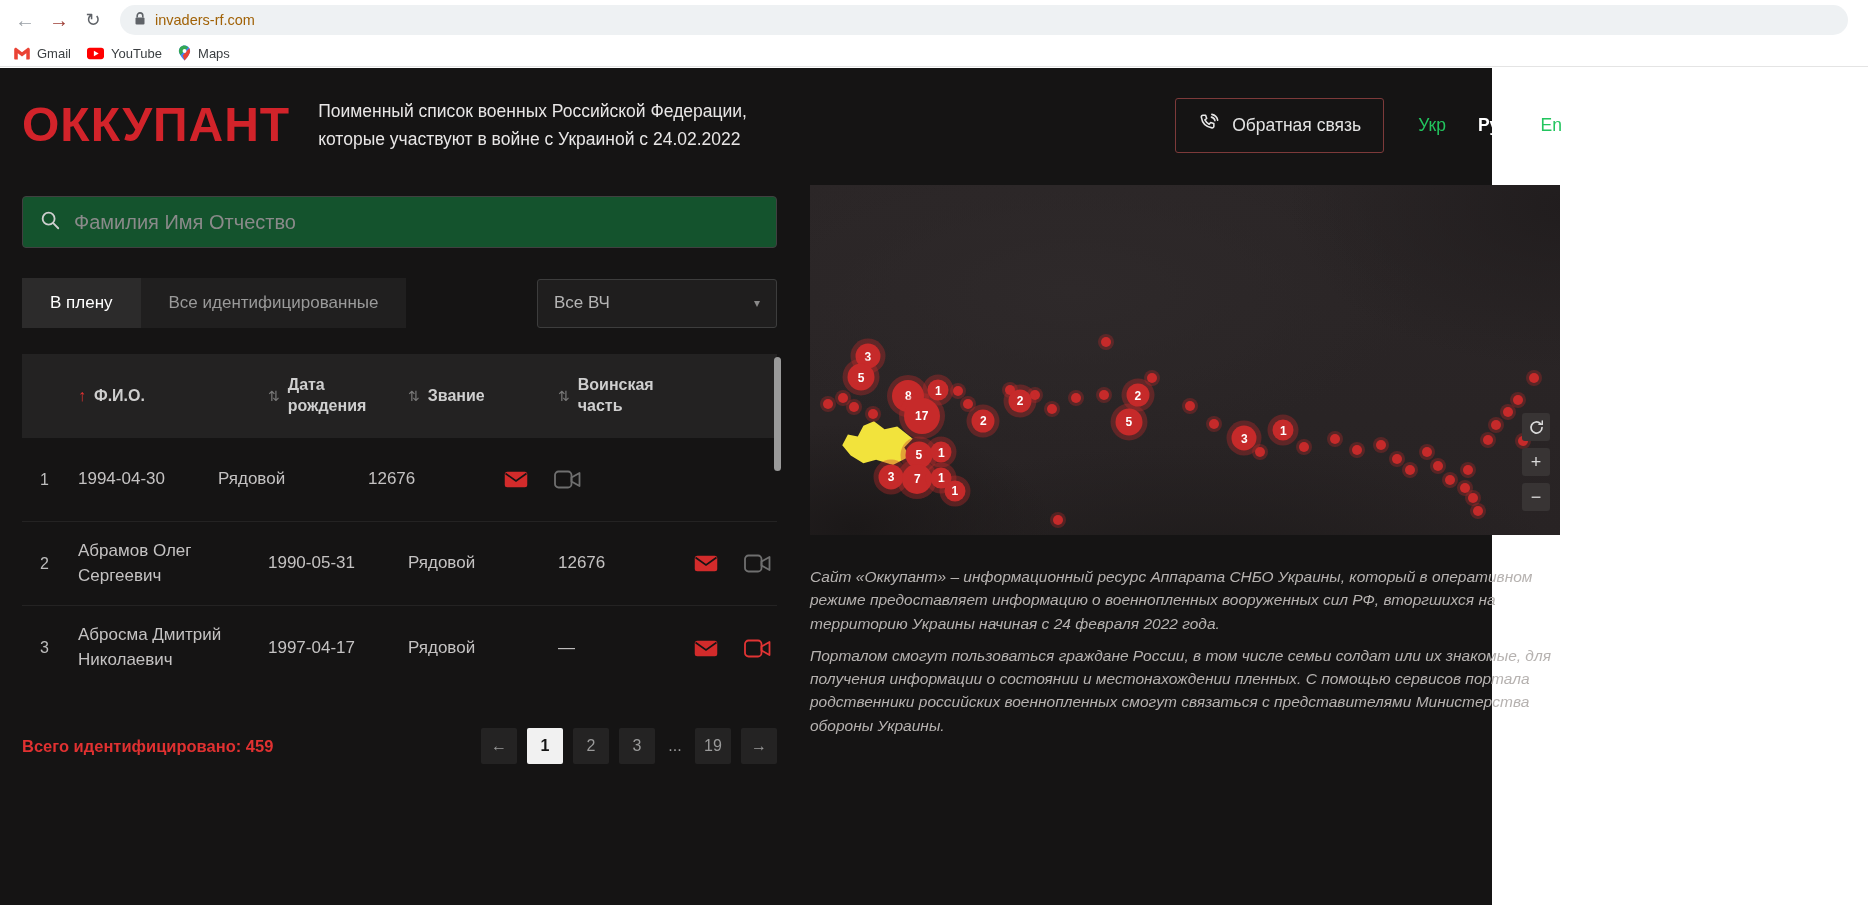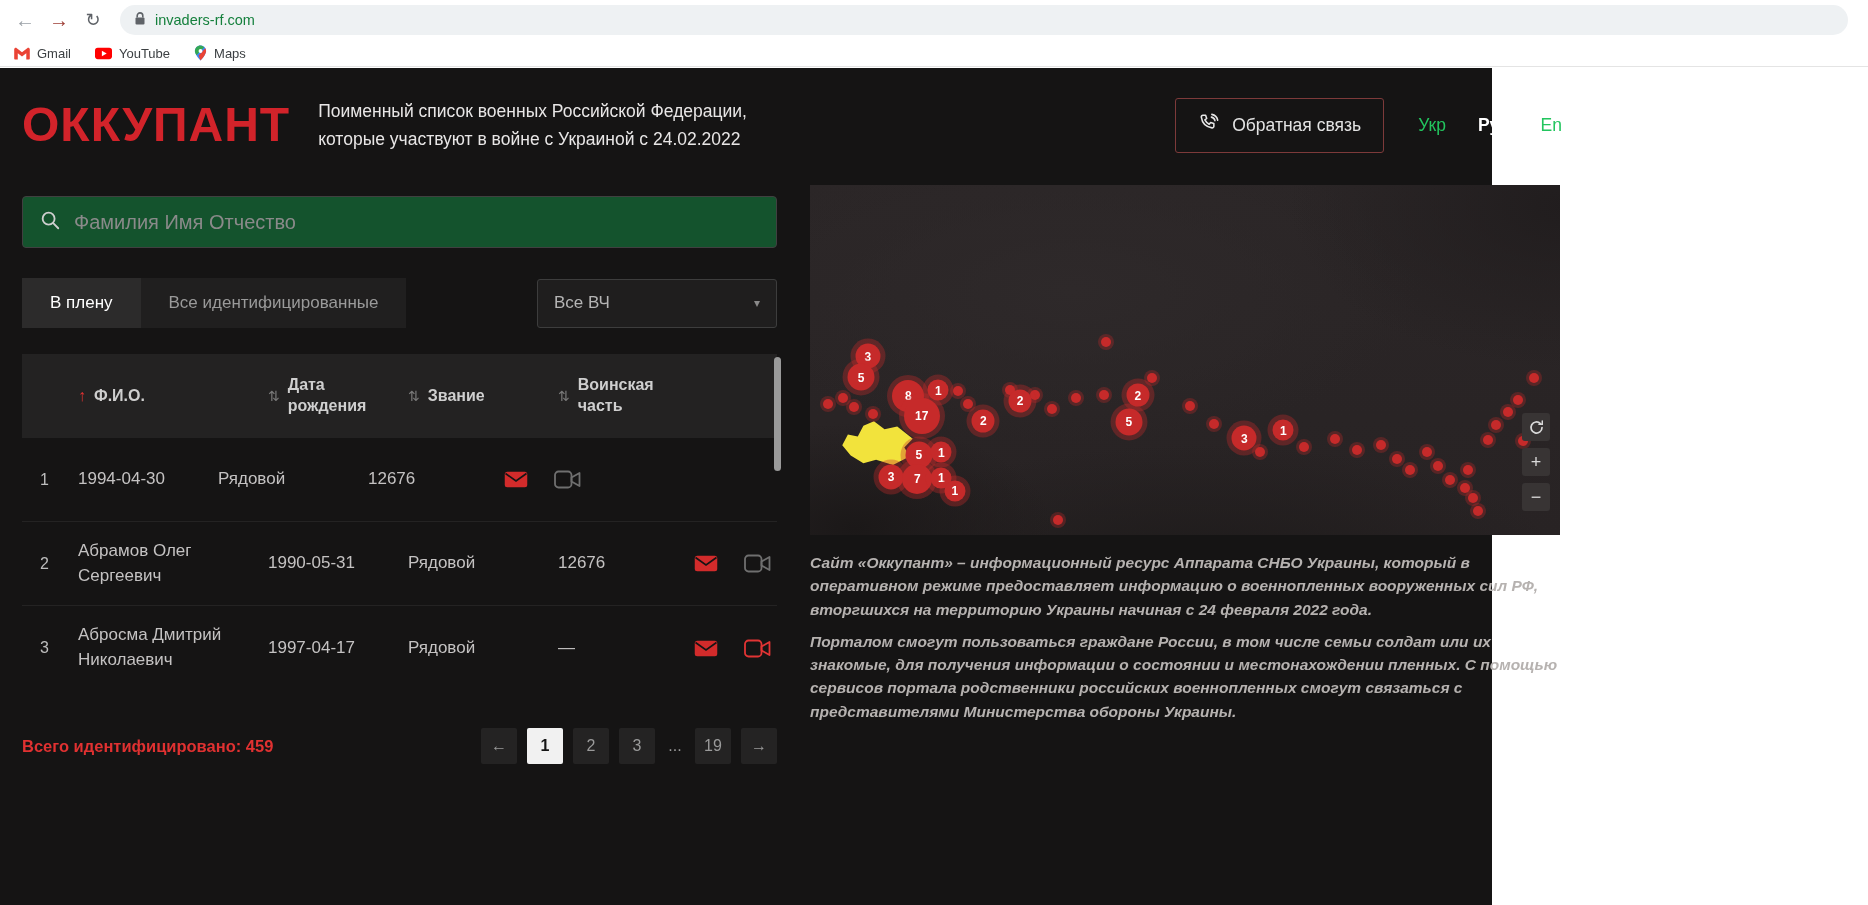--- a/index.html
+++ b/index.html
@@ -8,22 +8,22 @@
 
   
   .chrome { position:absolute; top:0; left:0; width:1868px; height:68px; background:#fff; z-index:5; }
   .toolbar { height:40px; display:flex; align-items:center; padding:0 10px; gap:4px; }
   .navbtn { width:30px; height:30px; display:flex; align-items:center; justify-content:center;
             font-size:20px; color:#9aa0a6; border-radius:50%; cursor:pointer; }
   .navbtn.fwd { color:#9c3b33; }
   .navbtn.reload { color:#5f6368; font-size:18px; }
   .omnibox { flex:1; height:30px; background:#eef1f3; border-radius:15px; display:flex;
              align-items:center; padding:0 14px; gap:9px; margin-left:8px; margin-right:10px; }
-  .url { font-size:14.5px; color:#15803d; }
-  .bookmarks { height:27px; display:flex; align-items:center; padding:0 14px; gap:24px;
+  .url { font-size:14.5px; color:#a16207; }
+  .bookmarks { height:27px; display:flex; align-items:center; padding:0 14px; gap:16px;
                border-bottom:1px solid #e4e4e4; }
   .bm { display:flex; align-items:center; gap:7px; font-size:13px; color:#3c4043; cursor:pointer; }
   .bm svg { display:block; }
 
   
   .page { position:absolute; top:68px; left:0; width:1492px; height:837px; background:#151414; }
 
   .hdr { position:absolute; left:22px; top:30px; width:1540px; display:flex; align-items:center; }
   .logo { font-size:48px; font-weight:bold; color:#d2232a; letter-spacing:1px; line-height:1.1; }
   .subtitle { margin-left:28px; font-size:17.5px; color:#e8e6e6; line-height:1.55; max-width:500px; }
@@ -97,21 +97,21 @@
   .cluster { position:absolute; transform:translate(-50%,-50%); background:#c62a2a; border-radius:50%;
              color:#fff; font-weight:bold; font-size:12px; display:flex; align-items:center;
              justify-content:center; box-shadow:0 0 0 5px rgba(198,42,42,.35); z-index:3; cursor:pointer; }
   .dot { position:absolute; transform:translate(-50%,-50%); width:10px; height:10px; border-radius:50%;
          background:#c62a2a; box-shadow:0 0 0 3px rgba(198,42,42,.3); z-index:2; cursor:pointer; }
   .mapctl { position:absolute; right:10px; top:228px; display:flex; flex-direction:column; gap:7px; z-index:4; }
   .mapbtn { width:28px; height:28px; background:#383434; border-radius:3px; color:#d9d9d9;
             display:flex; align-items:center; justify-content:center; font-size:18px; cursor:pointer;
             border:none; font-family:"Liberation Sans", sans-serif; }
 
-  .about { margin-top:16px; font-style:italic; color:#b6b2b0; font-size:15.5px; line-height:1.5;font-weight:bold; }
+  .about { margin-top:30px; font-style:italic; color:#b6b2b0; font-size:15.5px; line-height:1.5; }
   .about p + p { margin-top:9px; }
   .expand { margin-top:18px; display:flex; align-items:center; gap:9px; color:#ffffff;
             font-size:15.5px; font-weight:bold; cursor:pointer; }
 </style>
 </head>
 <body>
 
 <div class="chrome">
   <div class="toolbar">
     <div class="navbtn">←</div>

